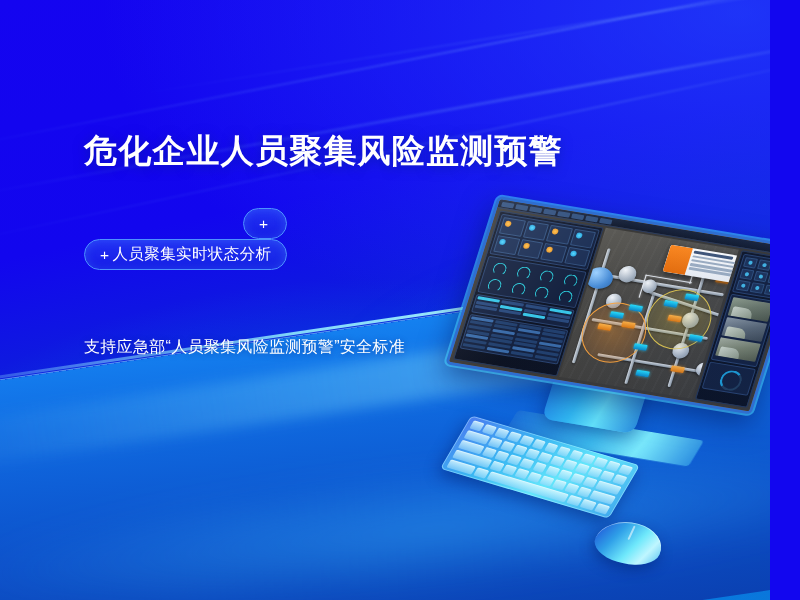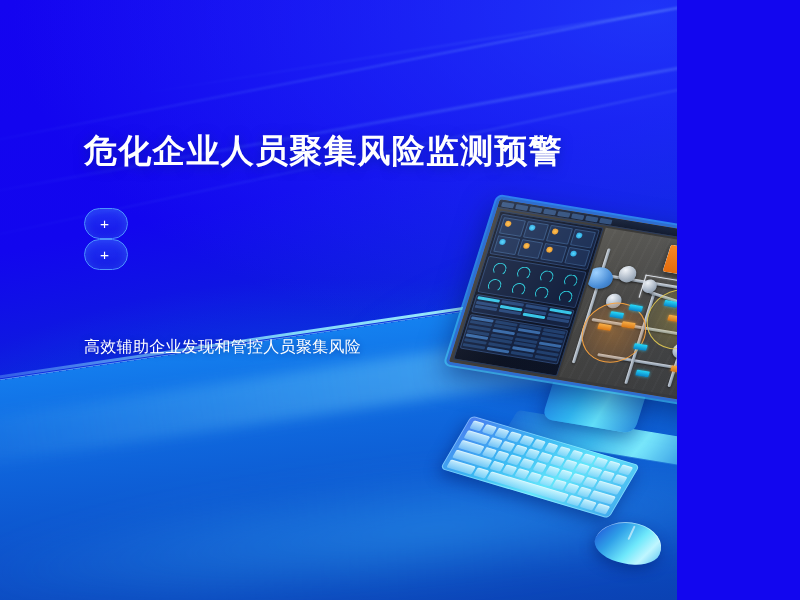--- a/index.html
+++ b/index.html
@@ -5,21 +5,21 @@
 <style>
   * { margin:0; padding:0; box-sizing:border-box; }
   html, body {
     width:800px; height:600px; overflow:hidden;
     font-family:"Liberation Sans","DejaVu Sans",sans-serif;
     background:#1206ef;
   }
 
   
   #stage {
-    position:relative; width:677px; height:600px; overflow:hidden;
+    position:relative; width:770px; height:600px; overflow:hidden;
     background:
       radial-gradient(1100px 600px at 96% 2%, rgba(40,90,255,.55) 0%, rgba(40,90,255,0) 58%),
       radial-gradient(900px 520px at 50% 100%, rgba(0,150,255,.60) 0%, rgba(0,120,255,0) 62%),
       linear-gradient(168deg, #1404f0 0%, #1206ee 34%, #0b27d6 58%, #0a51c8 78%, #0d6fd0 100%);
     text-align: right;
   }
 
   
   .streak { position:absolute; pointer-events:none; transform-origin:0 0;
             background:linear-gradient(90deg, rgba(110,170,255,0) 0%, rgba(120,180,255,.40) 45%, rgba(150,205,255,.55) 72%, rgba(120,180,255,0) 100%);
@@ -522,22 +522,23 @@
 
   <div class="pills">
     <span class="pillrow">
       <span class="pill">
         <span class="plus">+</span>
       </span>
     </span>
     <span class="pillrow">
       <span class="pill">
         <span class="plus">+</span>
+        <span>人员聚集实时状态分析</span>
       </span>
     </span>
   </div>
 
   <div class="body-text">
-    <div>高效辅助企业发现和管控人员聚集风险</div>
+    <div>支持应急部“人员聚集风险监测预警”安全标准</div>
   </div>
 
 
 </div>
 
 </body></html>

